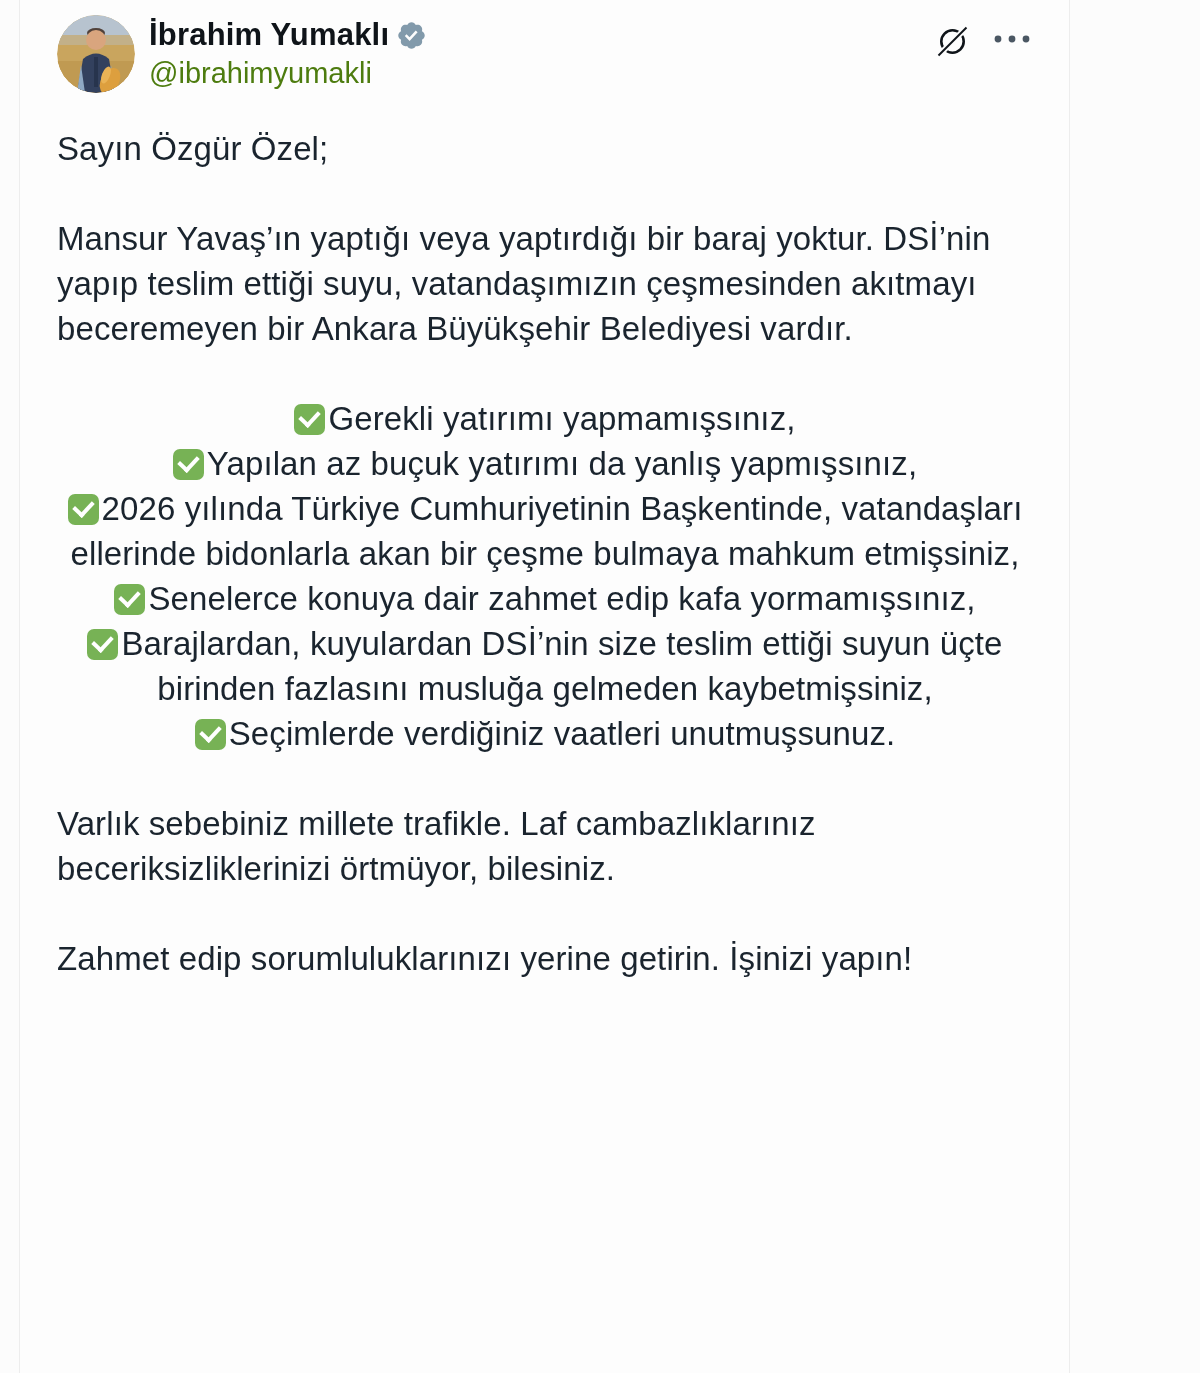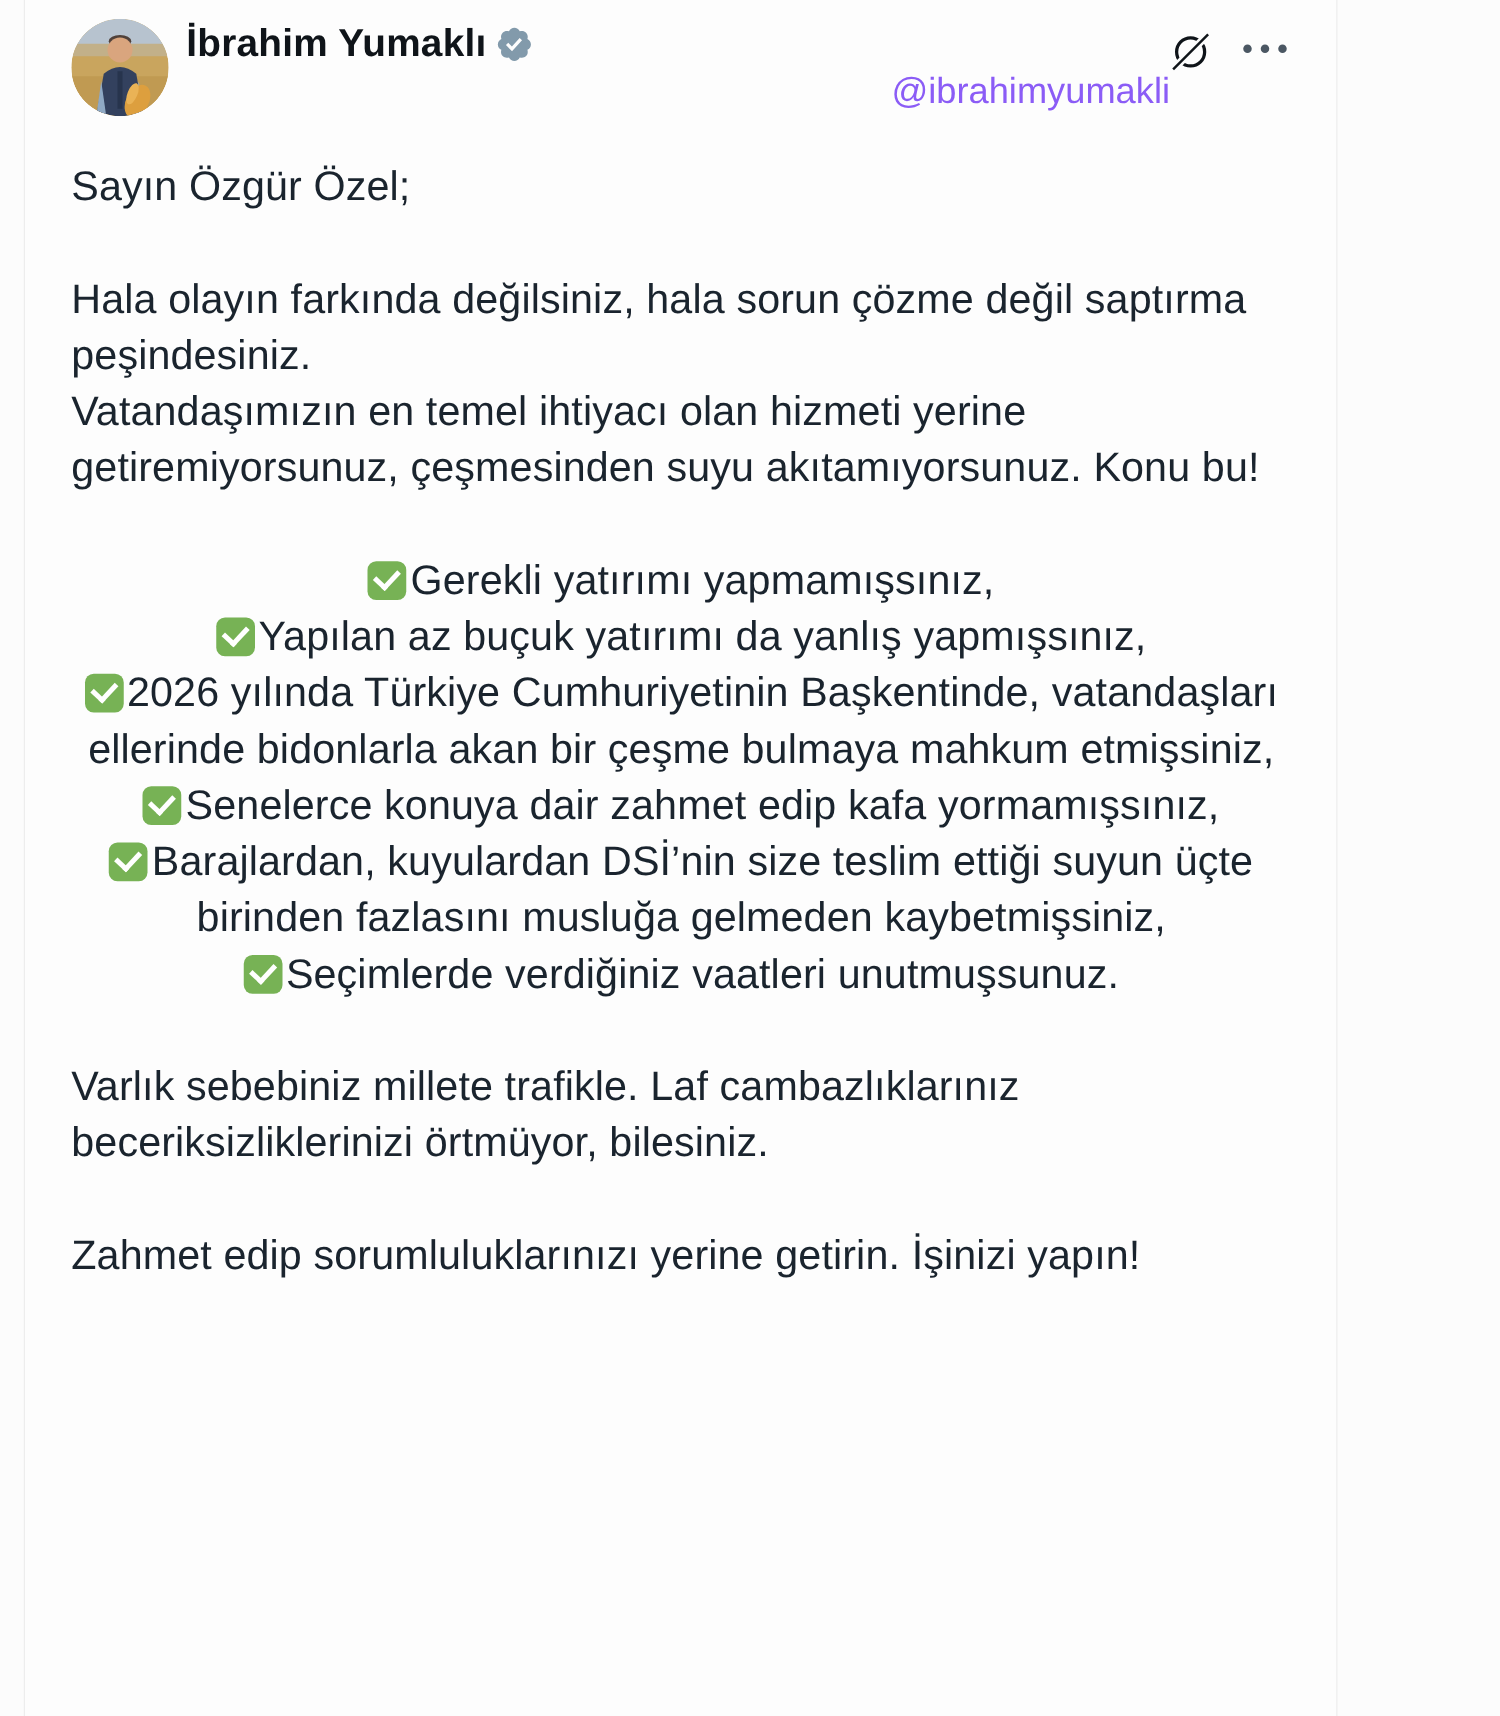--- a/index.html
+++ b/index.html
@@ -28,21 +28,21 @@
   }
   .avatar svg{display:block;width:78px;height:78px;}
   .names{margin-left:14px;padding-top:2px;flex:1;min-width:0;}
   .name-row{display:flex;align-items:center;gap:7px;}
   .display-name{
     font-size:31px;font-weight:700;color:#0f1419;
     letter-spacing:0.2px;cursor:pointer;
   }
   .badge{display:inline-block;line-height:0;}
   .badge svg{width:31px;height:31px;}
-  .handle{font-size:29px;color:#8b5cf6;margin-top:4px;cursor:pointer;text-align:right;}
+  .handle{font-size:29px;color:#4d7c0f;margin-top:4px;cursor:pointer;}
   .header-actions{
     display:flex;align-items:center;gap:24px;
     padding-top:10px;flex:0 0 auto;
   }
   .grok-btn{line-height:0;cursor:pointer;}
   .grok-btn svg{width:33px;height:33px;}
   .more-btn{line-height:0;cursor:pointer;padding-bottom:6px;}
   .more-btn svg{width:40px;height:12px;}
   .tweet-body{
     margin-top:33px;
@@ -130,21 +130,20 @@
             <circle cx="5" cy="6" r="3.4" fill="#4b5763"></circle>
             <circle cx="19" cy="6" r="3.4" fill="#4b5763"></circle>
             <circle cx="33" cy="6" r="3.4" fill="#4b5763"></circle>
           </svg>
         </span>
       </div>
     </div>
 
     <div class="tweet-body" id="tweet-body">
         <div class="para">Sayın Özgür Özel;</div>
-        <div class="para">Hala olayın farkında değilsiniz, hala sorun çözme değil saptırma peşindesiniz.
-Vatandaşımızın en temel ihtiyacı olan hizmeti yerine getiremiyorsunuz, çeşmesinden suyu akıtamıyorsunuz. Konu bu!</div>
+        <div class="para">Mansur Yavaş’ın yaptığı veya yaptırdığı bir baraj yoktur. DSİ’nin yapıp teslim ettiği suyu, vatandaşımızın çeşmesinden akıtmayı beceremeyen bir Ankara Büyükşehir Belediyesi vardır.</div>
         <div class="para"><div class="check-item"><span class="check-icon"></span><span>Gerekli yatırımı yapmamışsınız,</span></div><div class="check-item"><span class="check-icon"></span><span>Yapılan az buçuk yatırımı da yanlış yapmışsınız,</span></div><div class="check-item"><span class="check-icon"></span><span>2026 yılında Türkiye Cumhuriyetinin Başkentinde, vatandaşları ellerinde bidonlarla akan bir çeşme bulmaya mahkum etmişsiniz,</span></div><div class="check-item"><span class="check-icon"></span><span>Senelerce konuya dair zahmet edip kafa yormamışsınız,</span></div><div class="check-item"><span class="check-icon"></span><span>Barajlardan, kuyulardan DSİ’nin size teslim ettiği suyun üçte birinden fazlasını musluğa gelmeden kaybetmişsiniz,</span></div><div class="check-item"><span class="check-icon"></span><span>Seçimlerde verdiğiniz vaatleri unutmuşsunuz.</span></div></div>
         <div class="para">Varlık sebebiniz millete trafikle. Laf cambazlıklarınız beceriksizliklerinizi örtmüyor, bilesiniz.</div>
         <div class="para">Zahmet edip sorumluluklarınızı yerine getirin. İşinizi yapın!</div>
       </div>
 
   </div>
 </div>
 
 </body></html>

